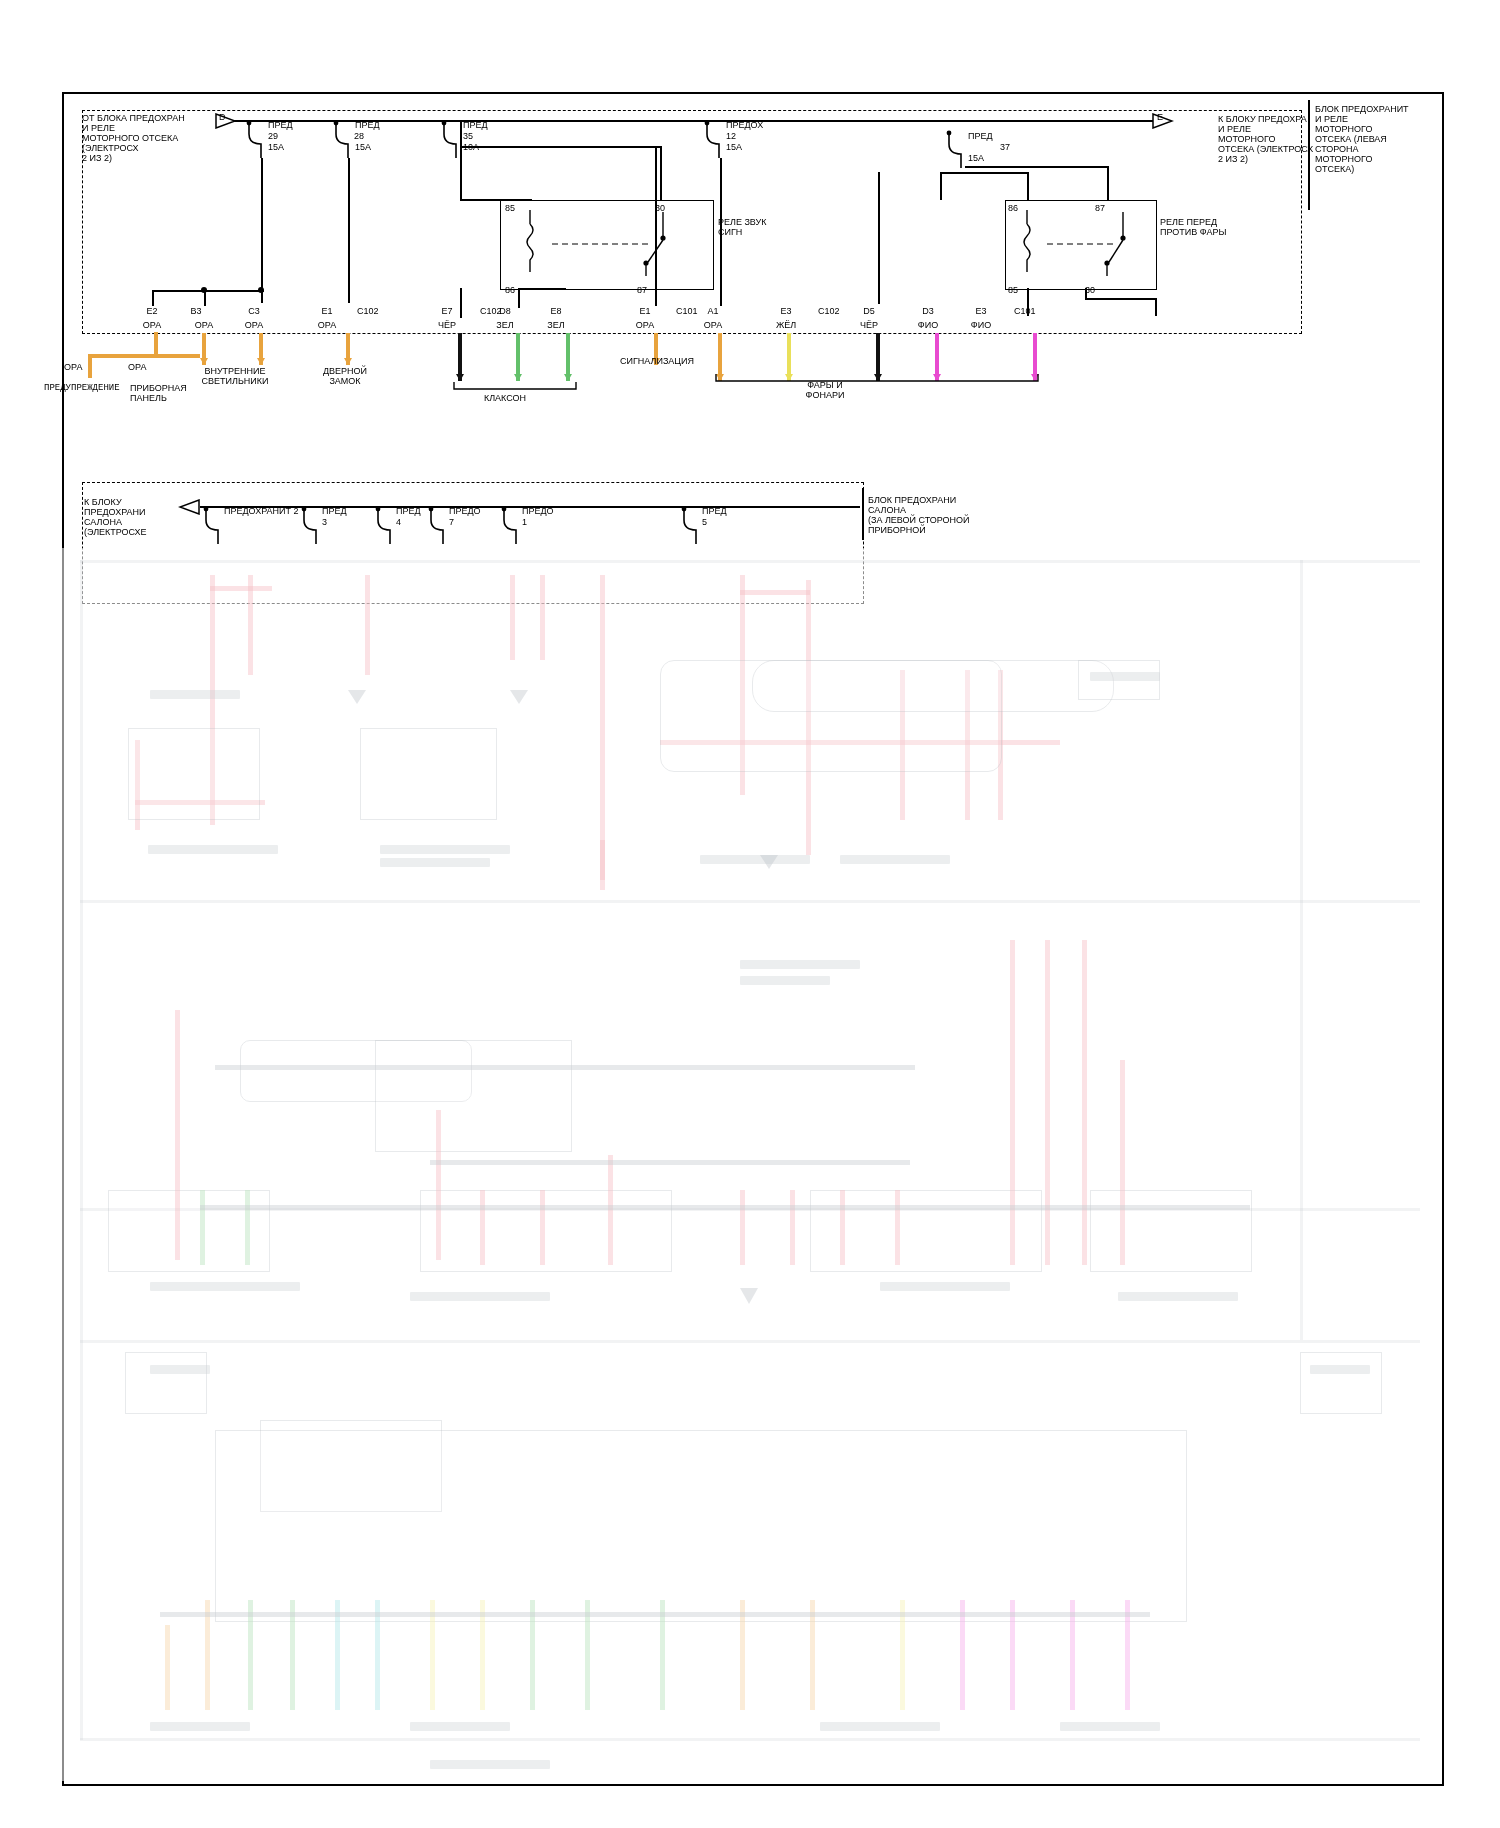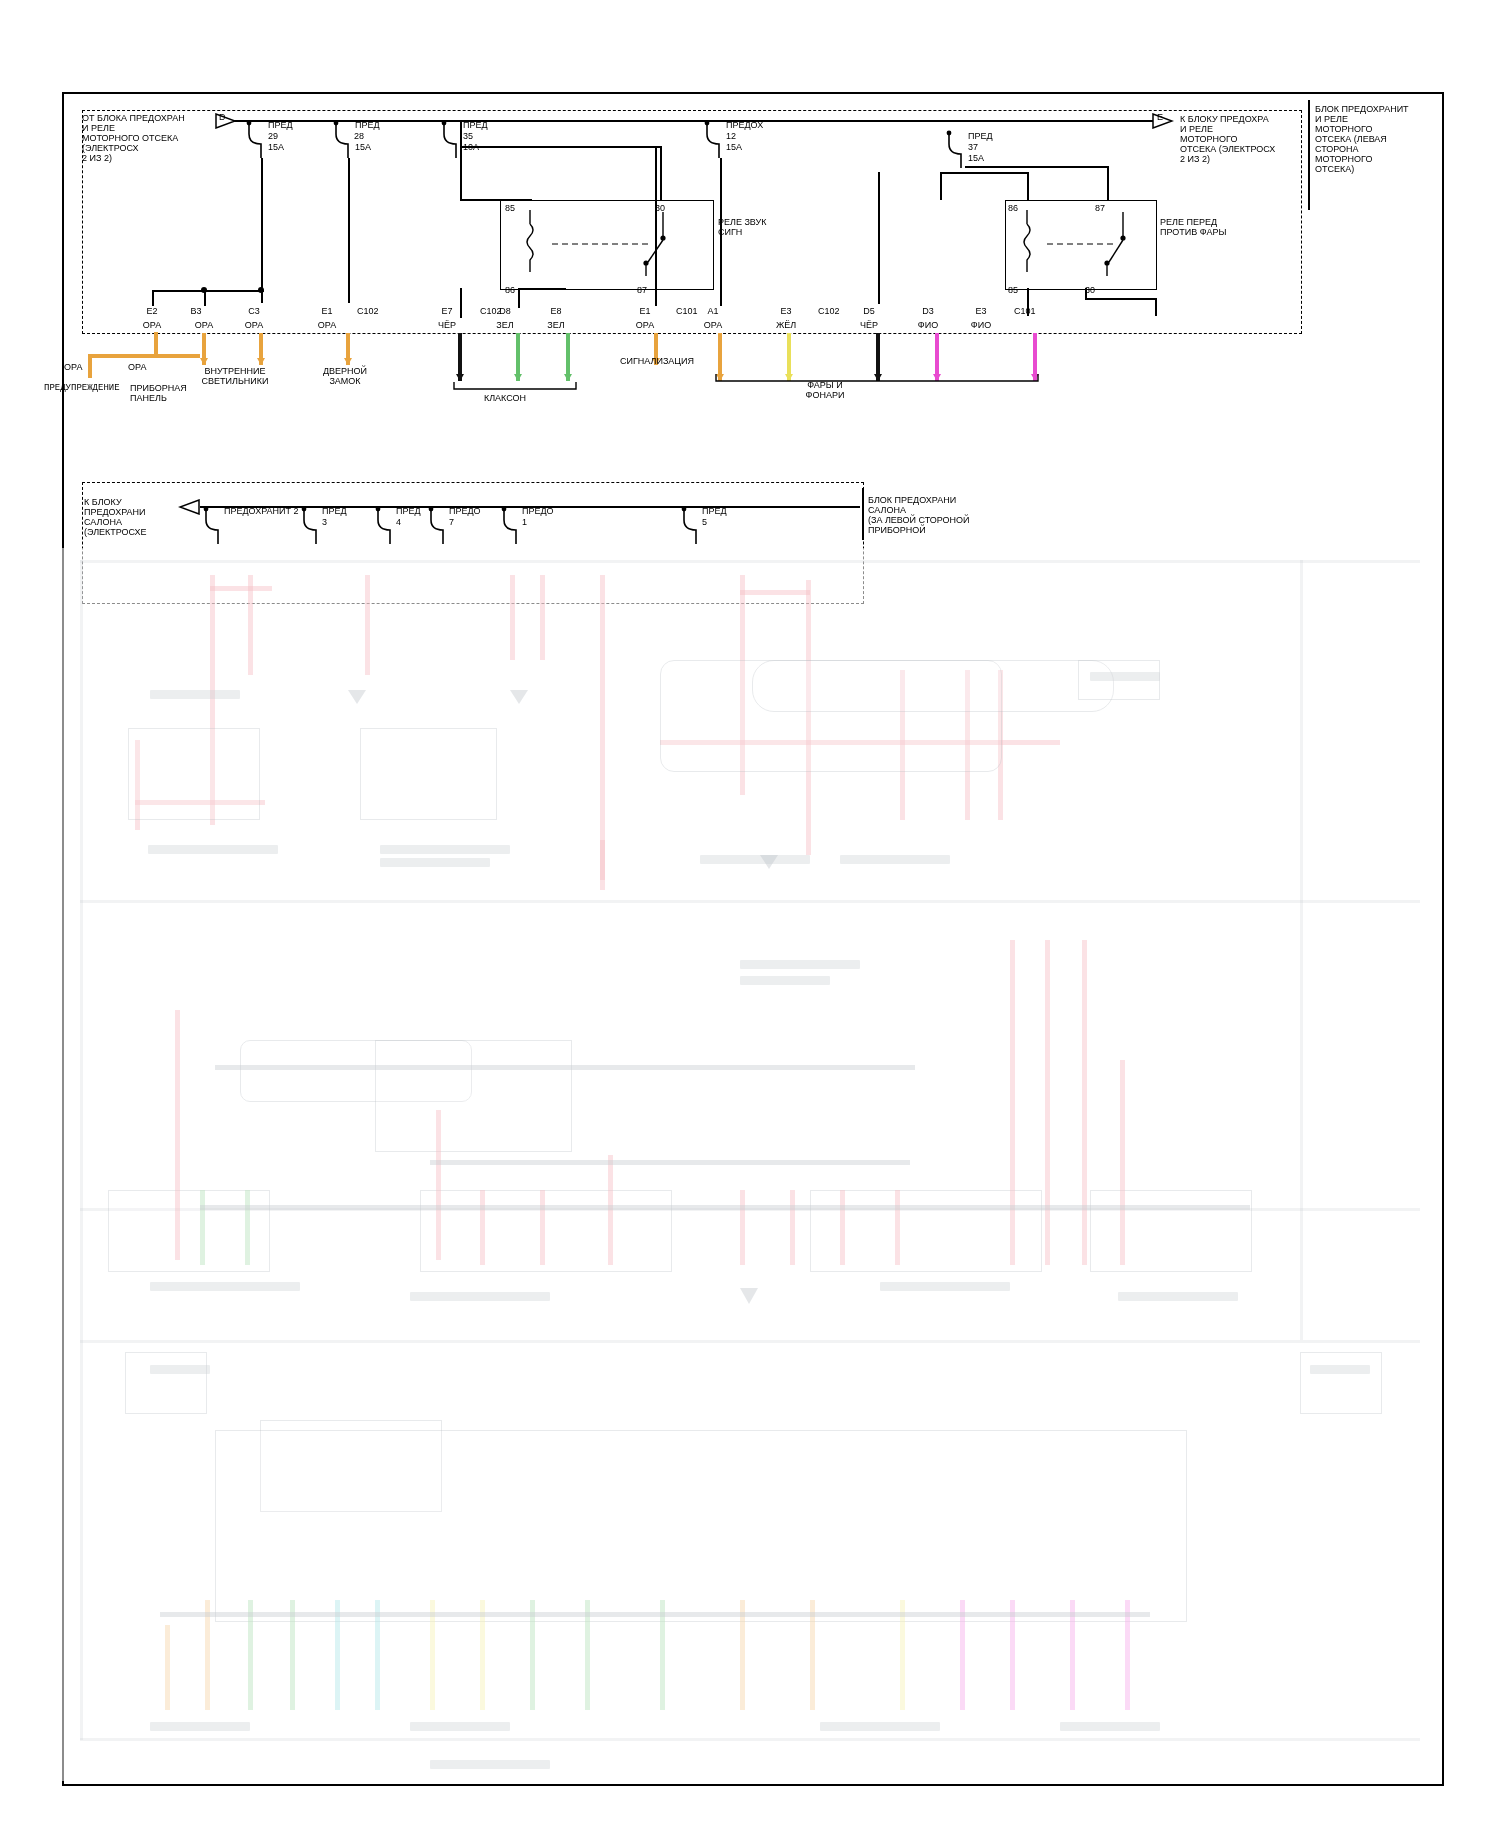--- a/index.html
+++ b/index.html
@@ -49,21 +49,21 @@
 МОТОРНОГО ОТСЕКА
 (ЭЛЕКТРОСХ
 2 ИЗ 2)</div>
 
   <div style="position:absolute;left:1152px;top:113px;">
     <svg width="22" height="16" viewBox="0 0 22 16">
         <polygon points="1,1 1,15 20,8" fill="#fff" stroke="#000" stroke-width="1.5"></polygon>
       </svg>
   </div>
   <div class="txt small" style="left:1157px;top:112px;">E</div>
-  <div class="txt small" style="left:1180px;top:114px;width:130px;">К БЛОКУ ПРЕДОХРА
+  <div class="txt small" style="left:1218px;top:114px;width:130px;">К БЛОКУ ПРЕДОХРА
 И РЕЛЕ
 МОТОРНОГО
 ОТСЕКА (ЭЛЕКТРОСХ
 2 ИЗ 2)</div>
   <div class="line vline" style="left:1308px;top:100px;height:110px;"></div>
   <div class="txt small" style="left:1315px;top:104px;width:140px;">БЛОК ПРЕДОХРАНИТ
 И РЕЛЕ
 МОТОРНОГО
 ОТСЕКА (ЛЕВАЯ
 СТОРОНА
@@ -110,21 +110,21 @@
   <div class="txt small" style="left:726px;top:131px;">12</div>
   <div class="txt small" style="left:726px;top:142px;">15A</div>
 
   <div style="position:absolute;left:943px;top:130px;">
     <svg width="46" height="40" viewBox="0 0 46 40">
         <path d="M6 2 L6 14 Q6 24 18 24 L18 38" fill="none" stroke="#000" stroke-width="1.6"></path>
         <circle cx="6" cy="3" r="2.4" fill="#000"></circle>
       </svg>
   </div>
   <div class="txt small" style="left:968px;top:131px;">ПРЕД</div>
-  <div class="txt small" style="left:968px;top:142px;">37</div>
+  <div class="txt small" style="left:1000px;top:142px;">37</div>
   <div class="txt small" style="left:968px;top:153px;">15A</div>
 
   <div class="relaybox" style="left:500px;top:200px;width:212px;height:88px;"></div>
   <div class="txt small" style="left:718px;top:217px;width:120px;">РЕЛЕ ЗВУК
 СИГН</div>
   <div class="txt small" style="left:505px;top:203px;">85</div>
   <div class="txt small" style="left:655px;top:203px;">30</div>
   <div class="txt small" style="left:505px;top:285px;">86</div>
   <div class="txt small" style="left:637px;top:285px;">87</div>
   <div style="position:absolute;left:500px;top:200px;">

